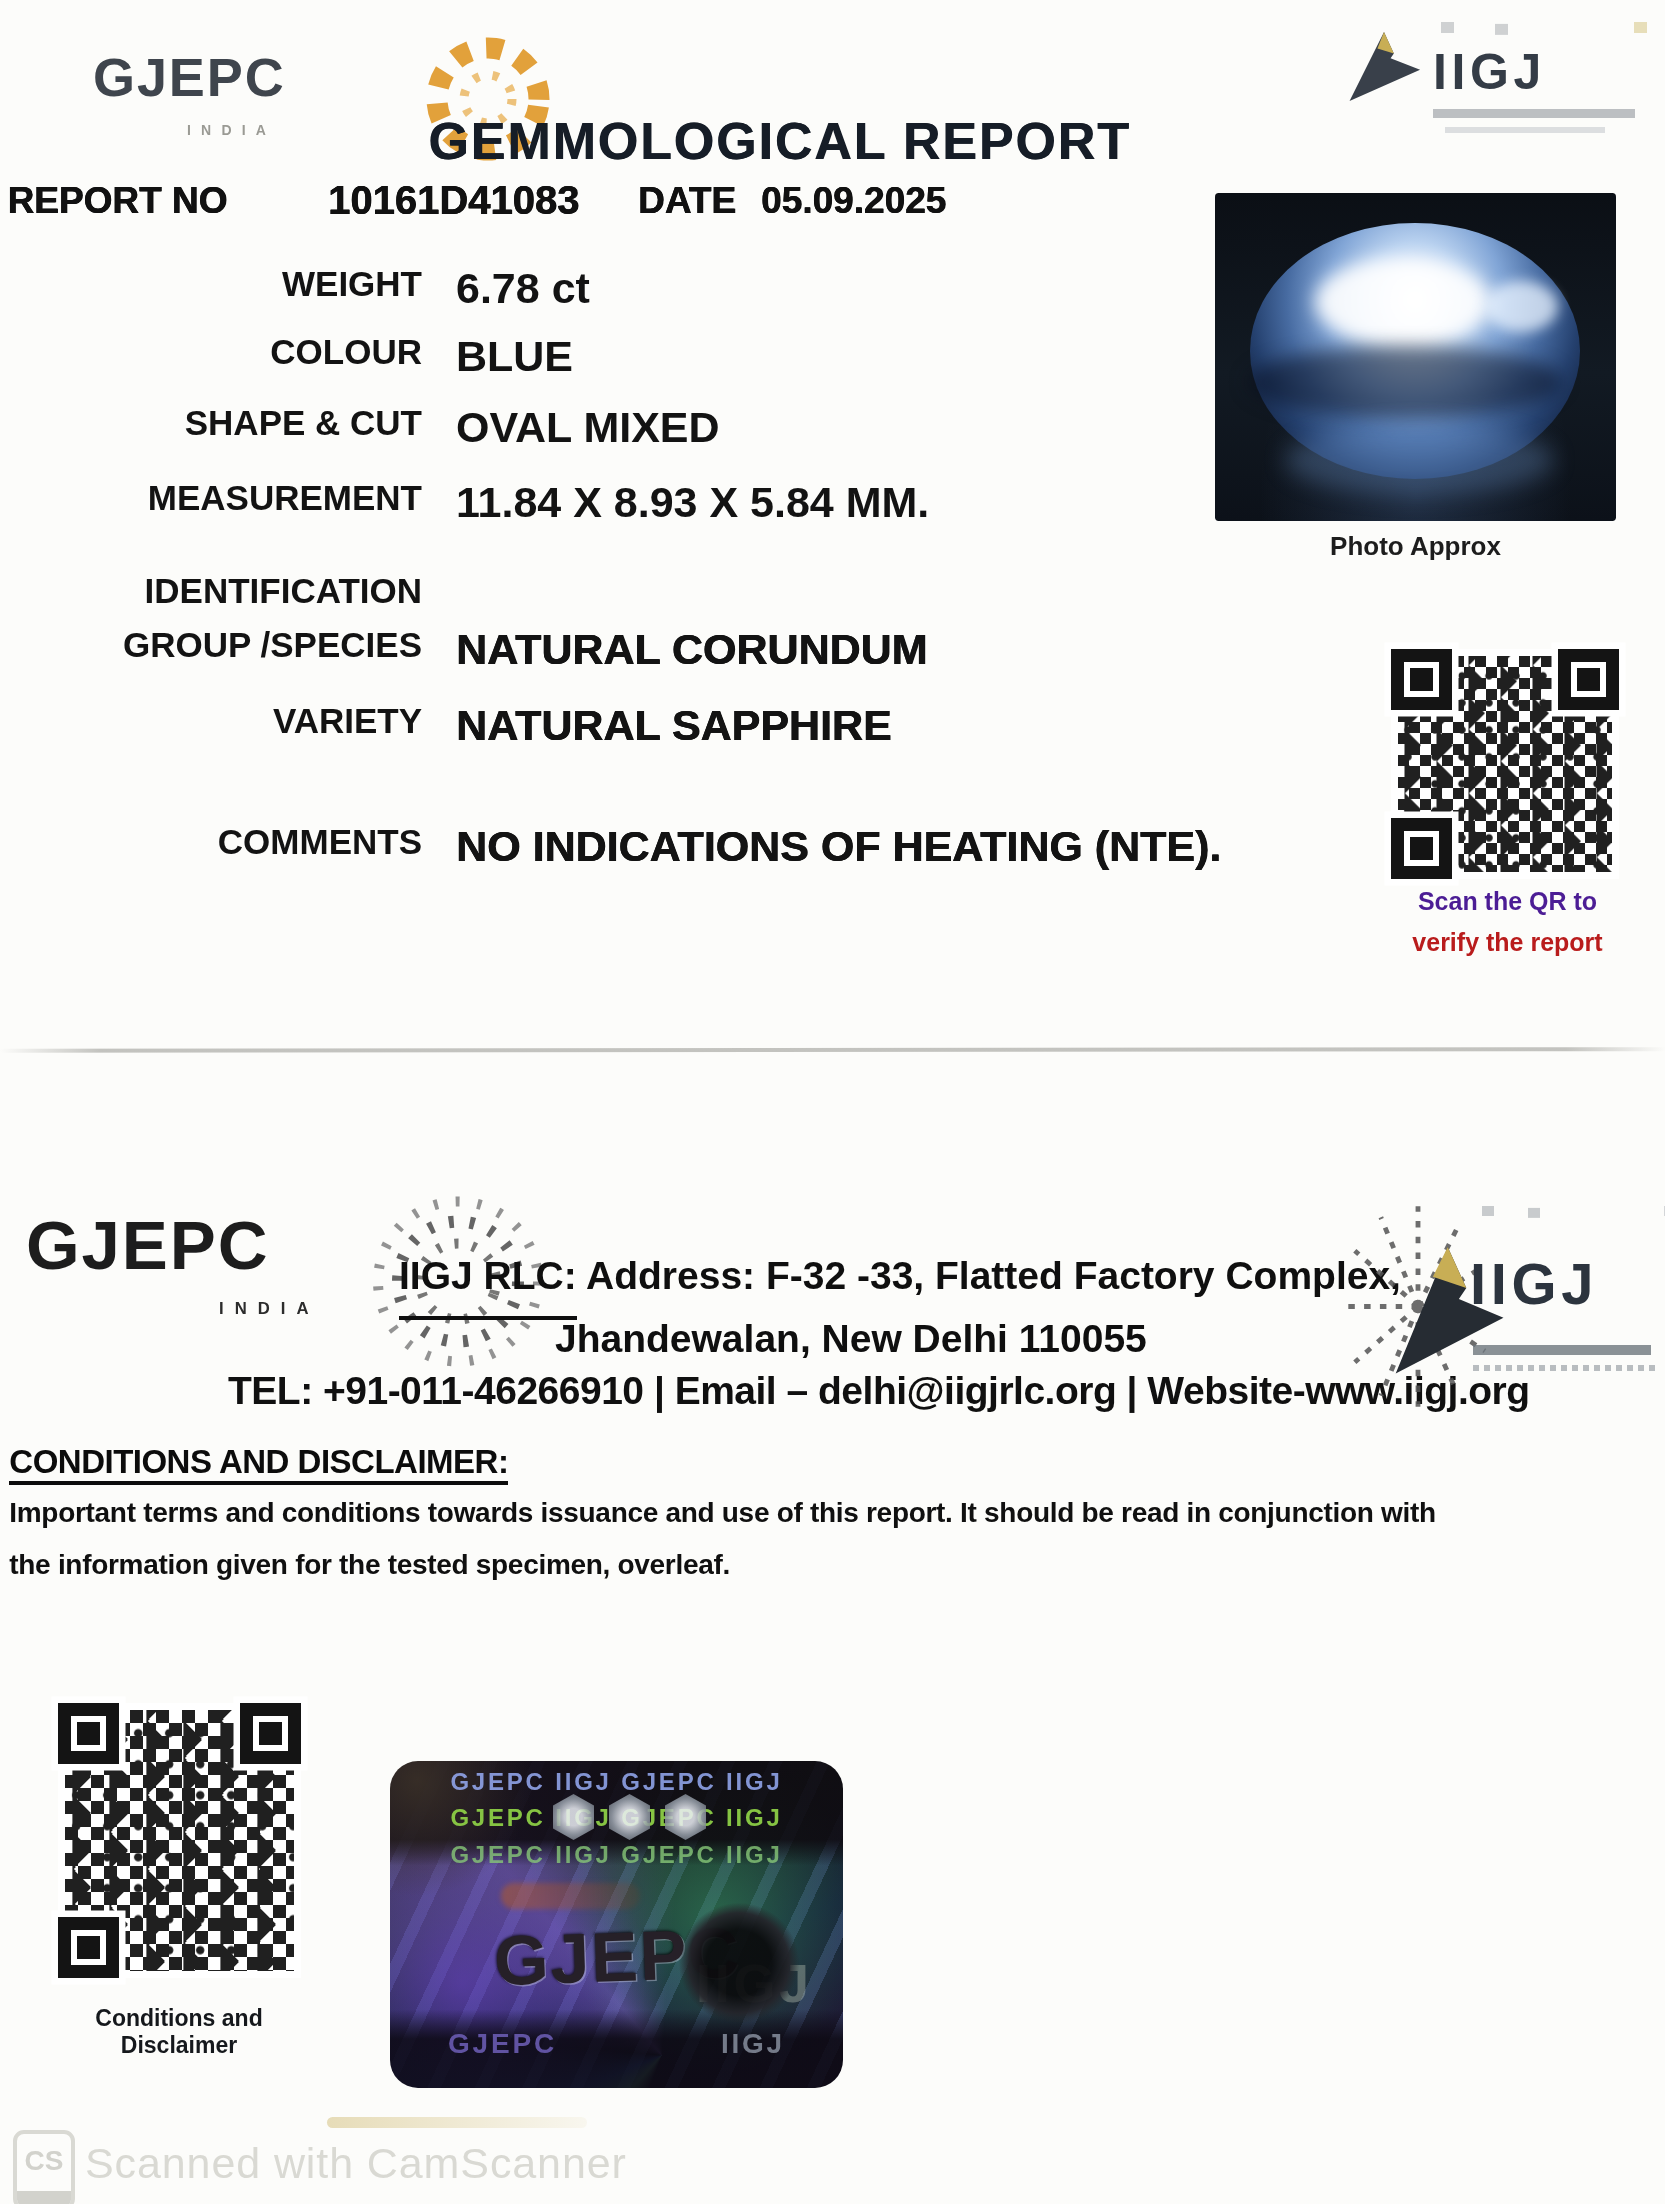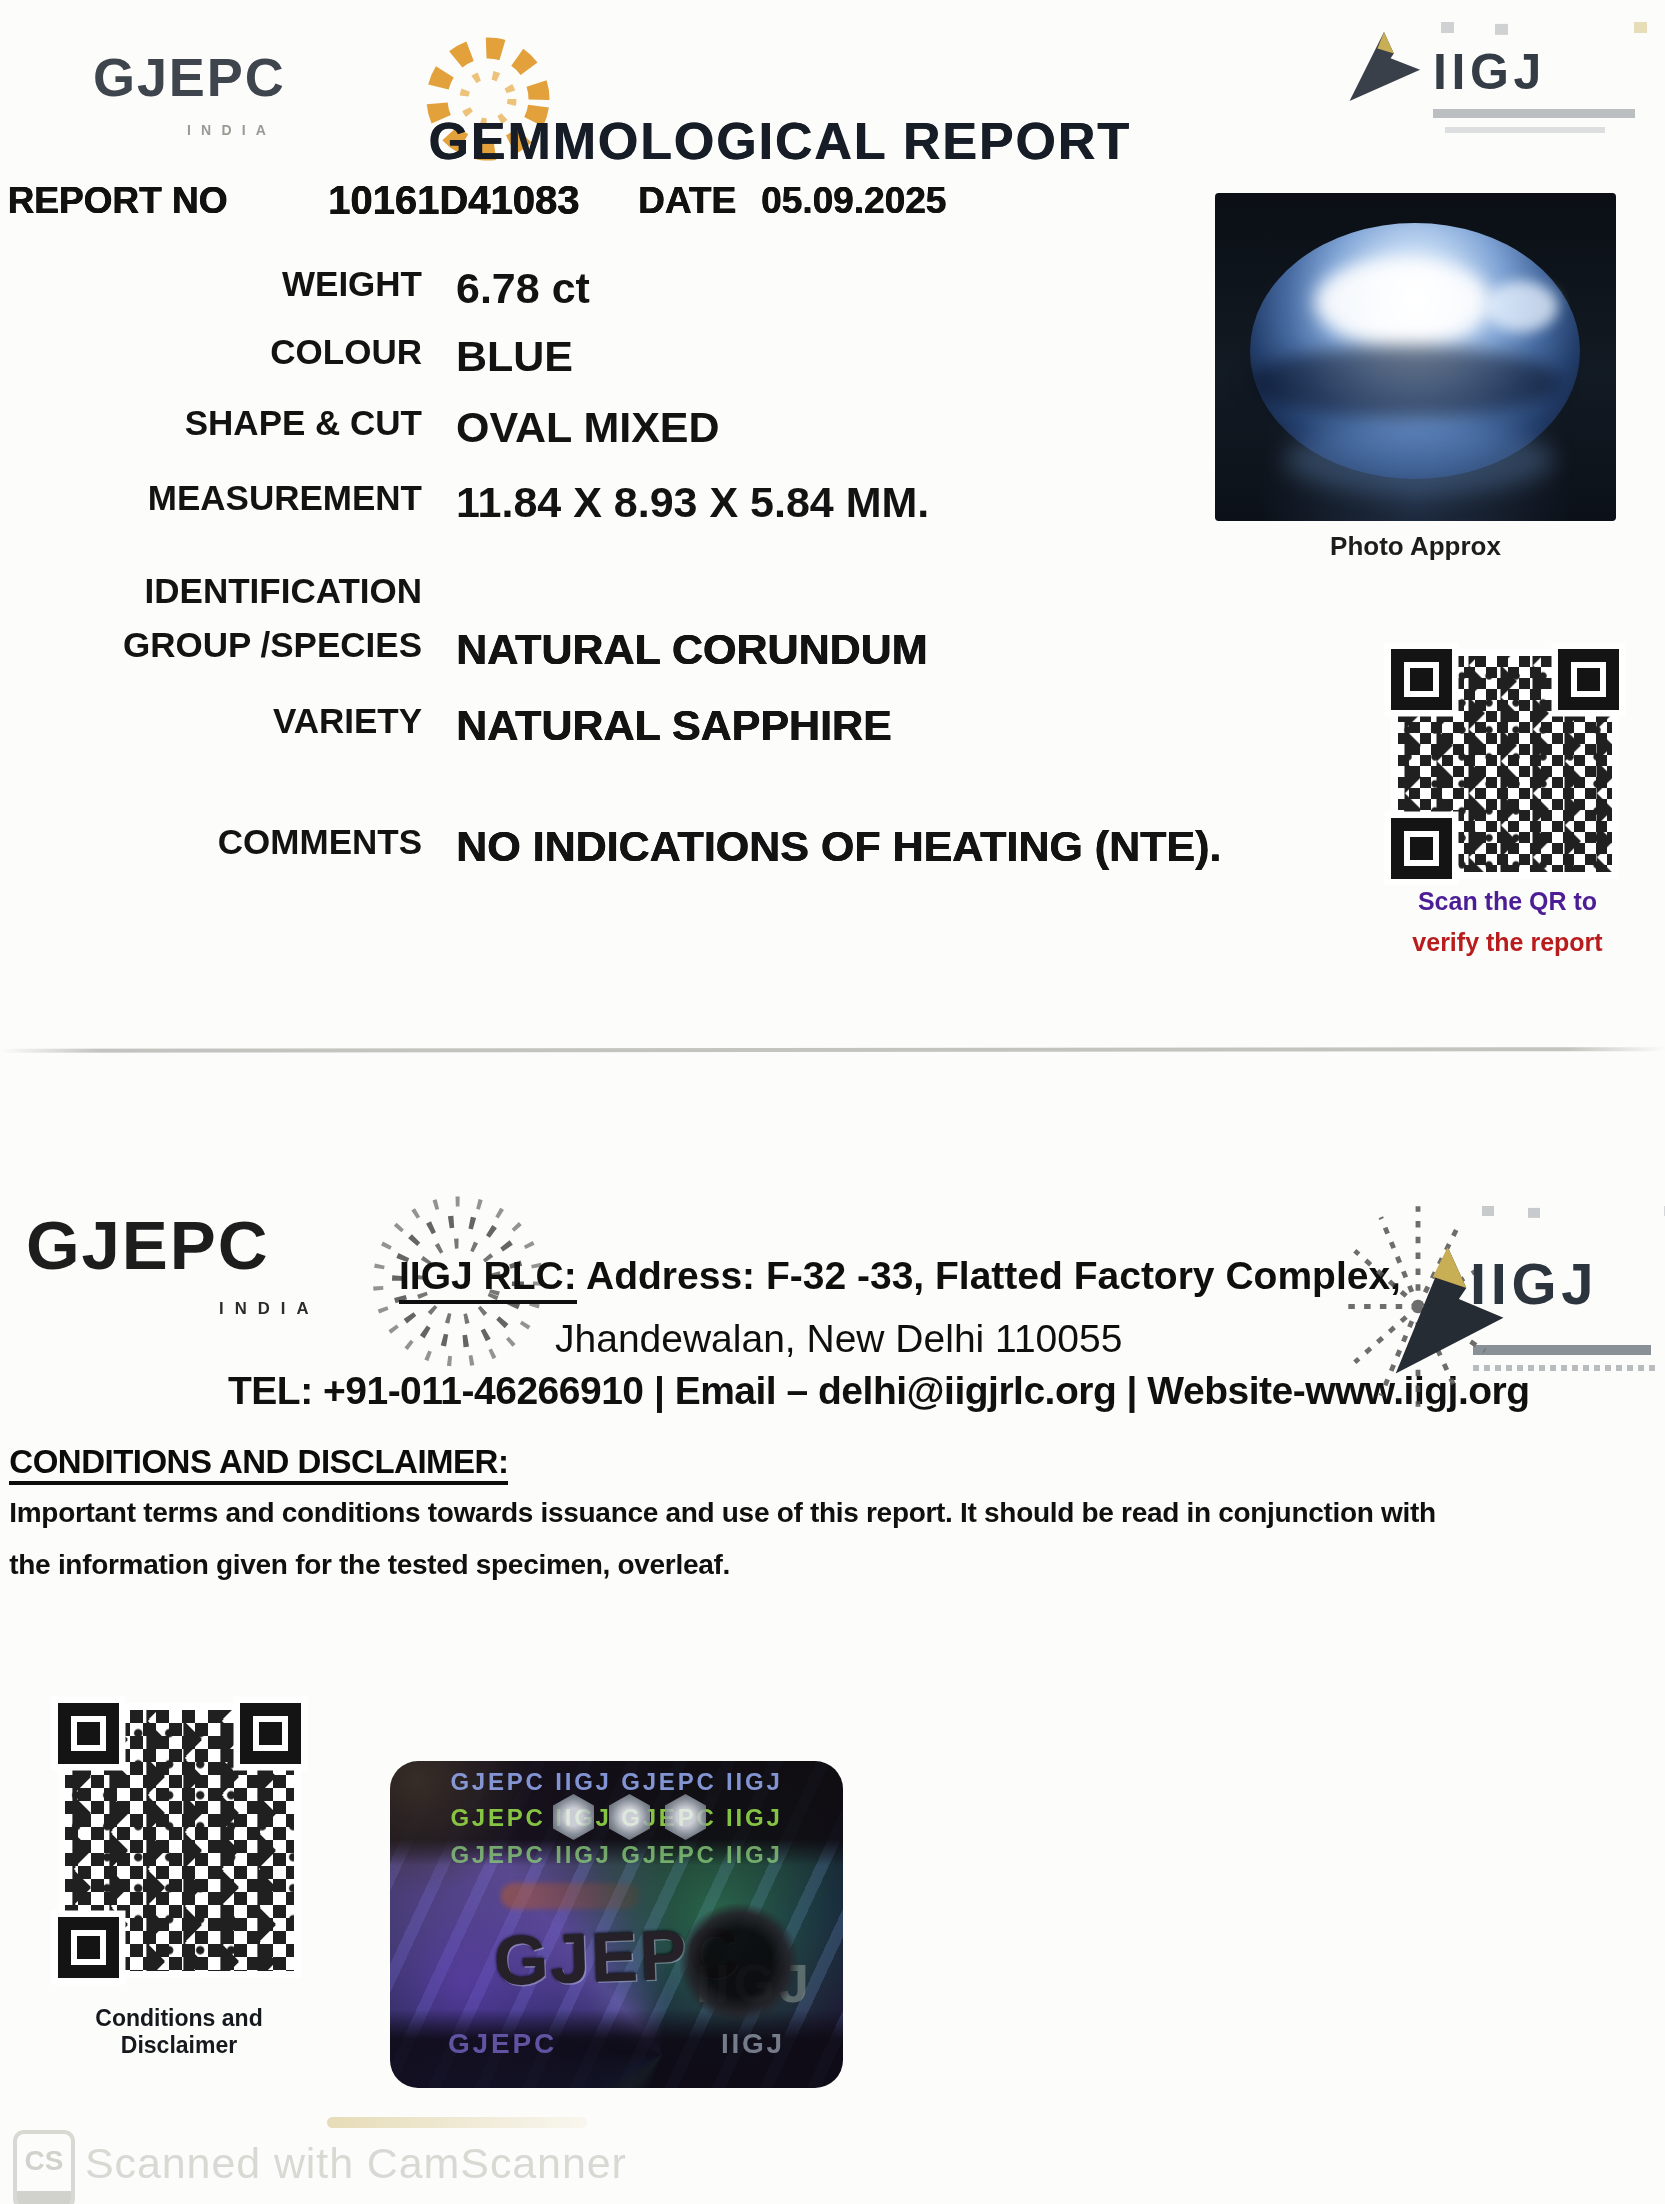--- a/index.html
+++ b/index.html
@@ -77,22 +77,22 @@
 
   
   .card-edge{left:0;top:1048px;width:1666px;height:3.7px;opacity:.85;
       background:linear-gradient(90deg, rgba(145,145,140,0), rgba(140,140,134,.6) 6%, rgba(140,140,134,.6) 94%, rgba(145,145,140,0));
       transform:rotate(-.06deg);}
 
   
   .gjepc2-text{left:26px;top:1206px;font-size:69px;font-weight:700;color:#1d1d1d;letter-spacing:1.9px;}
   .gjepc2-sub{left:219px;top:1299px;font-size:16.7px;letter-spacing:11px;color:#2c2c2c;font-weight:700;}
   .addr1{left:399px;top:1254px;font-size:39px;font-weight:700;color:#0f0f0f;white-space:nowrap;}
-  .addr-lead{border-bottom:4.6px solid #0f0f0f;padding-bottom:3px;margin-top:8px;}
-  .addr2{left:555px;top:1317px;font-size:39px;font-weight:400;color:#0f0f0f;white-space:nowrap;}
+  .addr-lead{border-bottom:4.6px solid #0f0f0f;padding-bottom:19px;margin-top:8px;}
+  .addr2{left:555px;top:1317px;font-size:39px;font-weight:700;color:#0f0f0f;white-space:nowrap;}
   .contact{left:228px;top:1369px;font-size:39px;font-weight:700;color:#101010;white-space:nowrap;letter-spacing:-0.5px;}
 
   .cond-head{left:9.3px;top:1443px;font-size:33px;font-weight:700;color:#0c0c0c;
       border-bottom:4.6px solid #0c0c0c;padding-bottom:0;letter-spacing:-0.5px;}
   .disc1{left:9.3px;top:1497px;font-size:28px;font-weight:700;color:#101010;white-space:nowrap;letter-spacing:-0.3px;}
   .disc2{left:9.3px;top:1549px;font-size:28px;font-weight:700;color:#101010;white-space:nowrap;letter-spacing:-0.3px;}
 
   
   .holo{left:390px;top:1761px;width:453px;height:327px;border-radius:28px;overflow:hidden;
     background:

